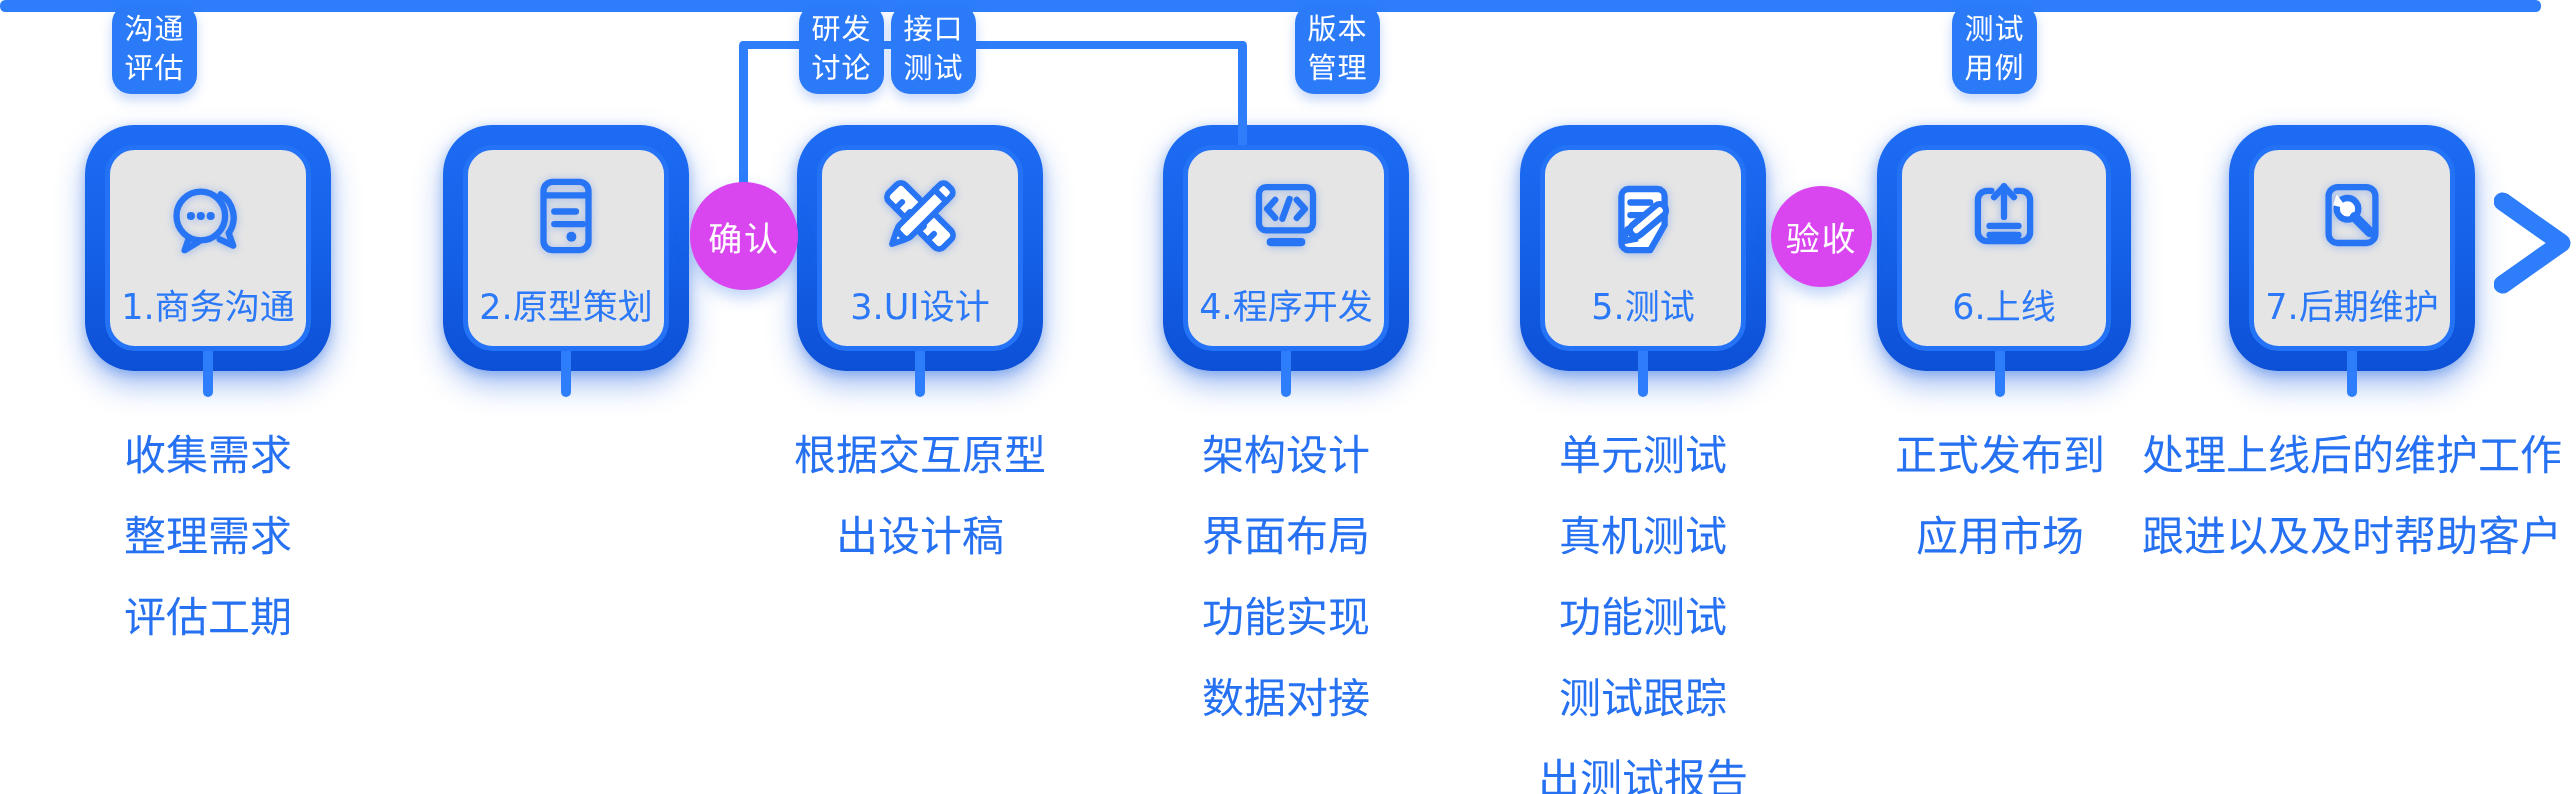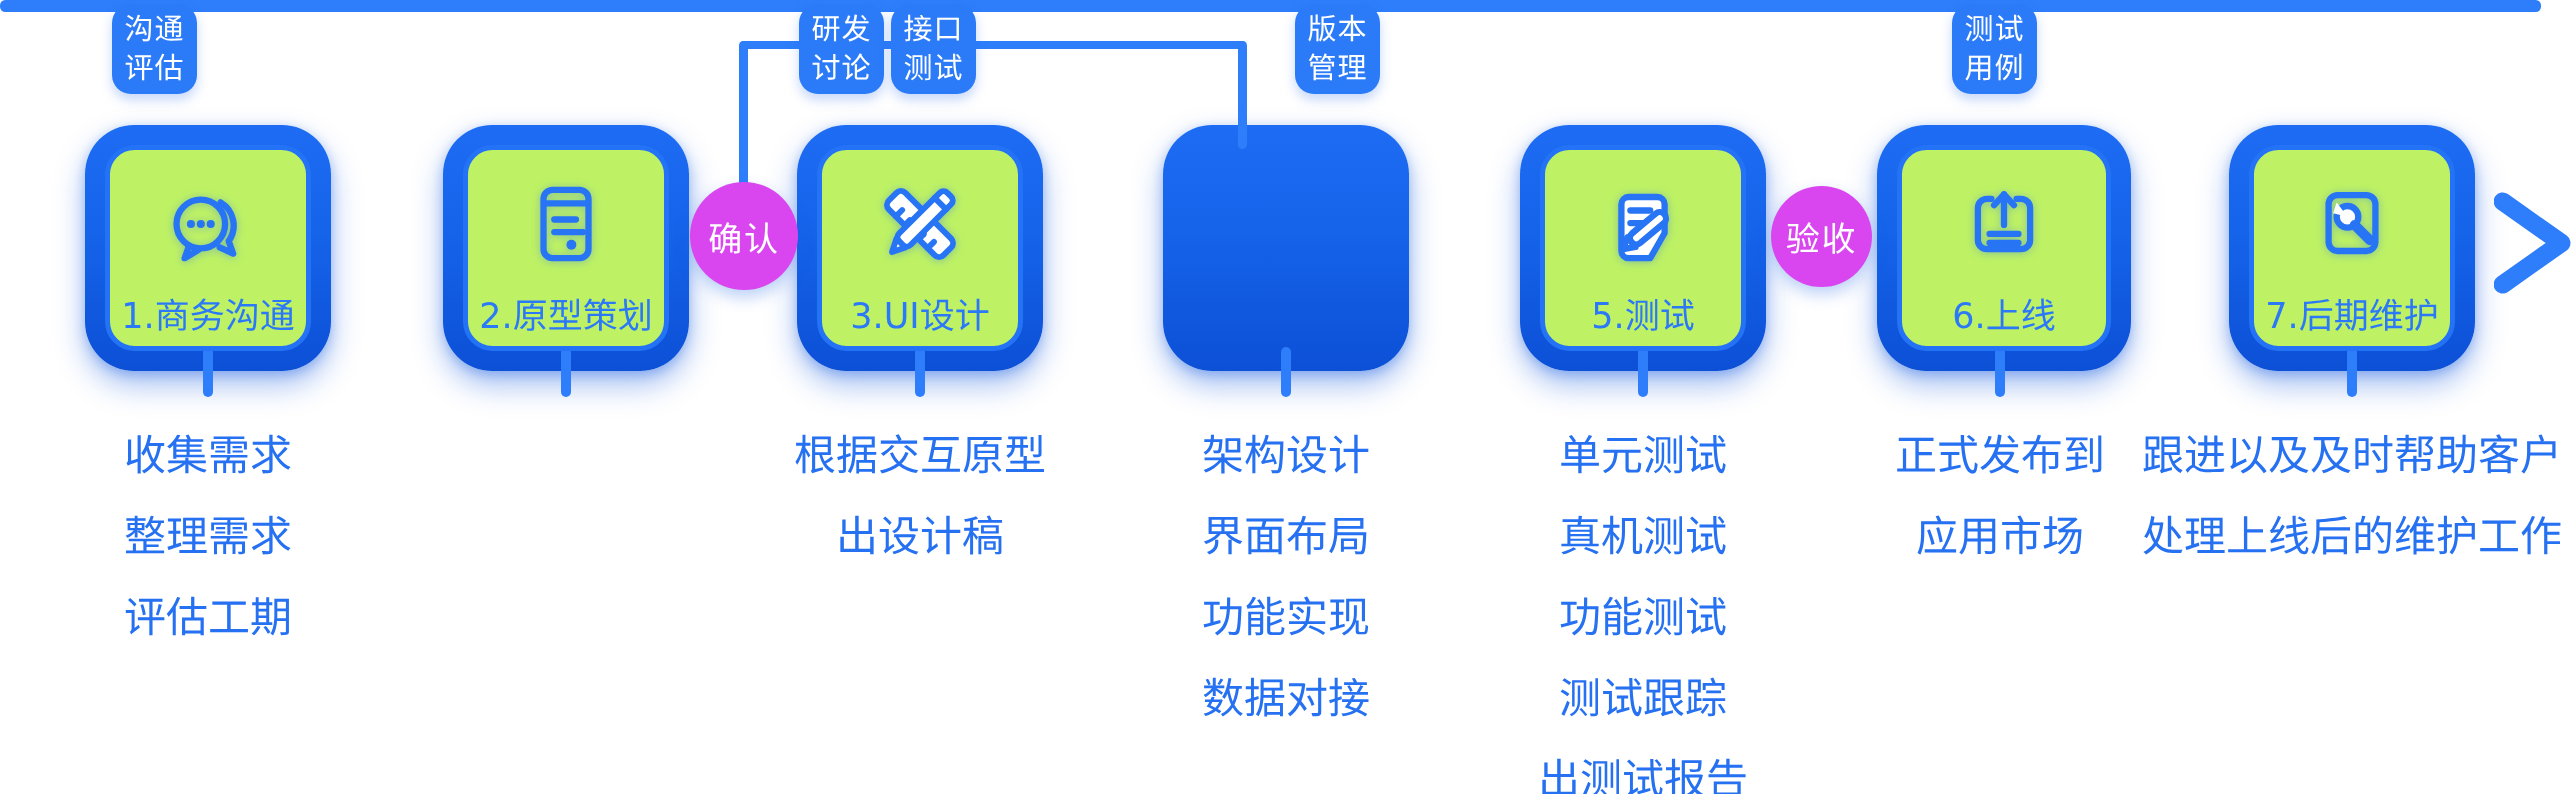--- a/index.html
+++ b/index.html
@@ -34,23 +34,23 @@
   .circle.confirm{left:690px;top:182px;width:108px;height:108px;}
   .circle.accept{left:1771px;top:186px;width:101px;height:101px;}
   
   .stage{position:absolute;top:125px;width:246px;height:246px;}
   .frame{
     position:absolute;inset:0;z-index:1;border-radius:49px;
     background:linear-gradient(180deg,#1D6CF3 0%,#1563E9 45%,#0C50D6 100%);
     box-shadow:0 14px 29.5px rgba(19,90,224,.38),0 3.5px 10.4px rgba(19,90,224,.28);
   }
   .card{
-    position:absolute;inset:20px;z-index:3;background:#bef264;
+    position:absolute;inset:20px;z-index:3;background:#e5e5e5;
     border:5.2px solid #2473F6;border-radius:29.5px;
-    display:flex;flex-direction:column;align-items:center;justify-content:center;
+    display:flex;flex-direction:column;align-items:center;
   }
   .icon{margin-top:21px;line-height:0;}
   .icon svg{filter:drop-shadow(0 1.7px 4.3px rgba(41,110,240,.38));}
   .stage-label{
     margin-top:17.3px;font-size:35px;font-weight:500;color:#2B79F8;white-space:nowrap;
   }
   .stub{width:9.5px;top:347px;height:50px;}
   
   .tasks{
     position:absolute;top:438px;width:416px;z-index:2;
@@ -168,20 +168,32 @@
             <path d="M43 80 h14 l-7 14 z" fill="#fff"></path>
           </g>
         </svg>
       </div>
       <div class="stage-label">3.UI设计</div>
     </div>
   </div>
 
   <div class="stage" style="left:1163px;">
     <div class="frame"></div>
+    <div class="card">
+      <div class="icon">
+        <svg width="90" height="90" viewBox="0 0 100 100" fill="none" stroke="#2774F5" stroke-width="7" stroke-linecap="round" stroke-linejoin="round">
+          <rect x="20" y="18" width="60" height="48" rx="8"></rect>
+          <path d="M38 32 l-9 10 9 10"></path>
+          <path d="M62 32 l9 10 -9 10"></path>
+          <line x1="54" y1="31" x2="46" y2="53"></line>
+          <line x1="33" y1="79" x2="67" y2="79" stroke-width="9"></line>
+        </svg>
+      </div>
+      <div class="stage-label">4.程序开发</div>
+    </div>
   </div>
 
   <div class="stage" style="left:1520px;">
     <div class="frame"></div>
     <div class="card">
       <div class="icon">
         <svg width="90" height="90" viewBox="0 0 100 100" fill="none" stroke="#2774F5" stroke-width="7" stroke-linecap="round" stroke-linejoin="round">
           <path d="M74 60 V28 a8 8 0 0 0 -8 -8 H34 a8 8 0 0 0 -8 8 v52 a8 8 0 0 0 8 8 h24 z" fill="#fff"></path>
           <line x1="36" y1="35" x2="58" y2="35"></line>
           <line x1="36" y1="49" x2="50" y2="49"></line>
@@ -246,18 +258,18 @@
     <div class="task">真机测试</div>
     <div class="task">功能测试</div>
     <div class="task">测试跟踪</div>
     <div class="task">出测试报告</div>
   </div>
   <div class="tasks" style="left:1792px;">
     <div class="task">正式发布到</div>
     <div class="task">应用市场</div>
   </div>
   <div class="tasks" style="left:2144px;">
+    <div class="task">处理上线后的维护工作</div>
     <div class="task">跟进以及及时帮助客户</div>
-    <div class="task">处理上线后的维护工作</div>
   </div>
 
 </div>
 
 
 </body></html>

